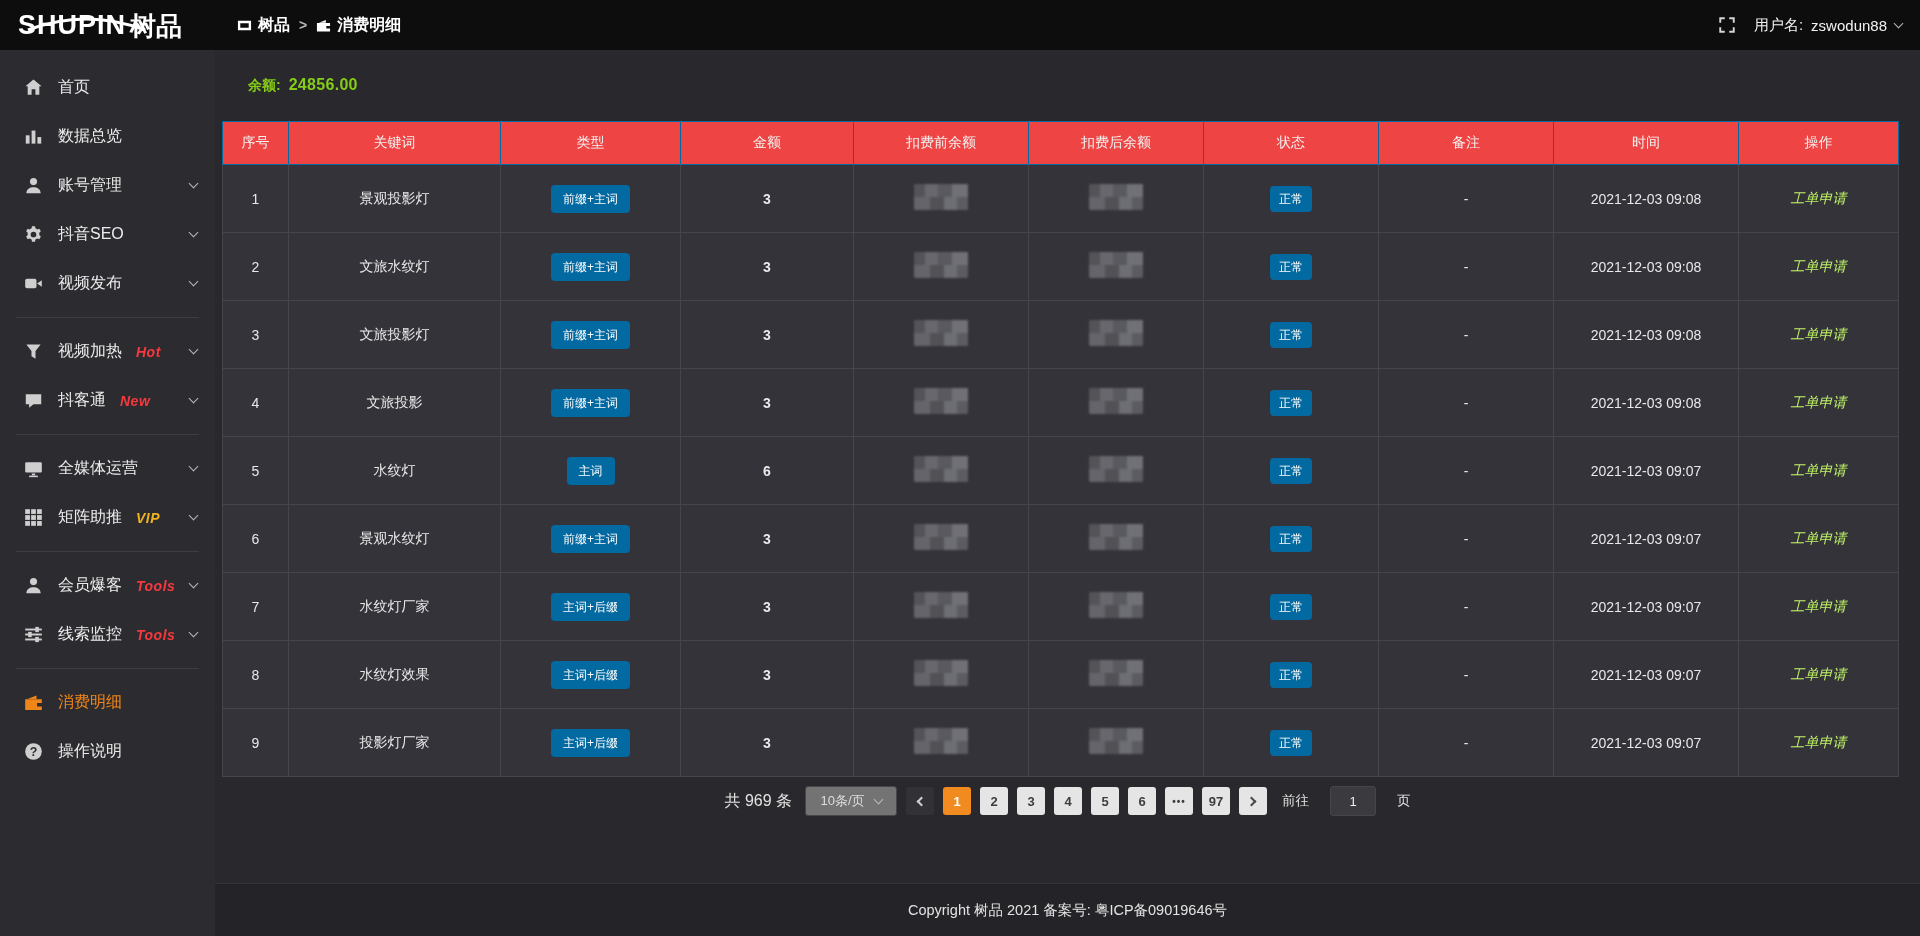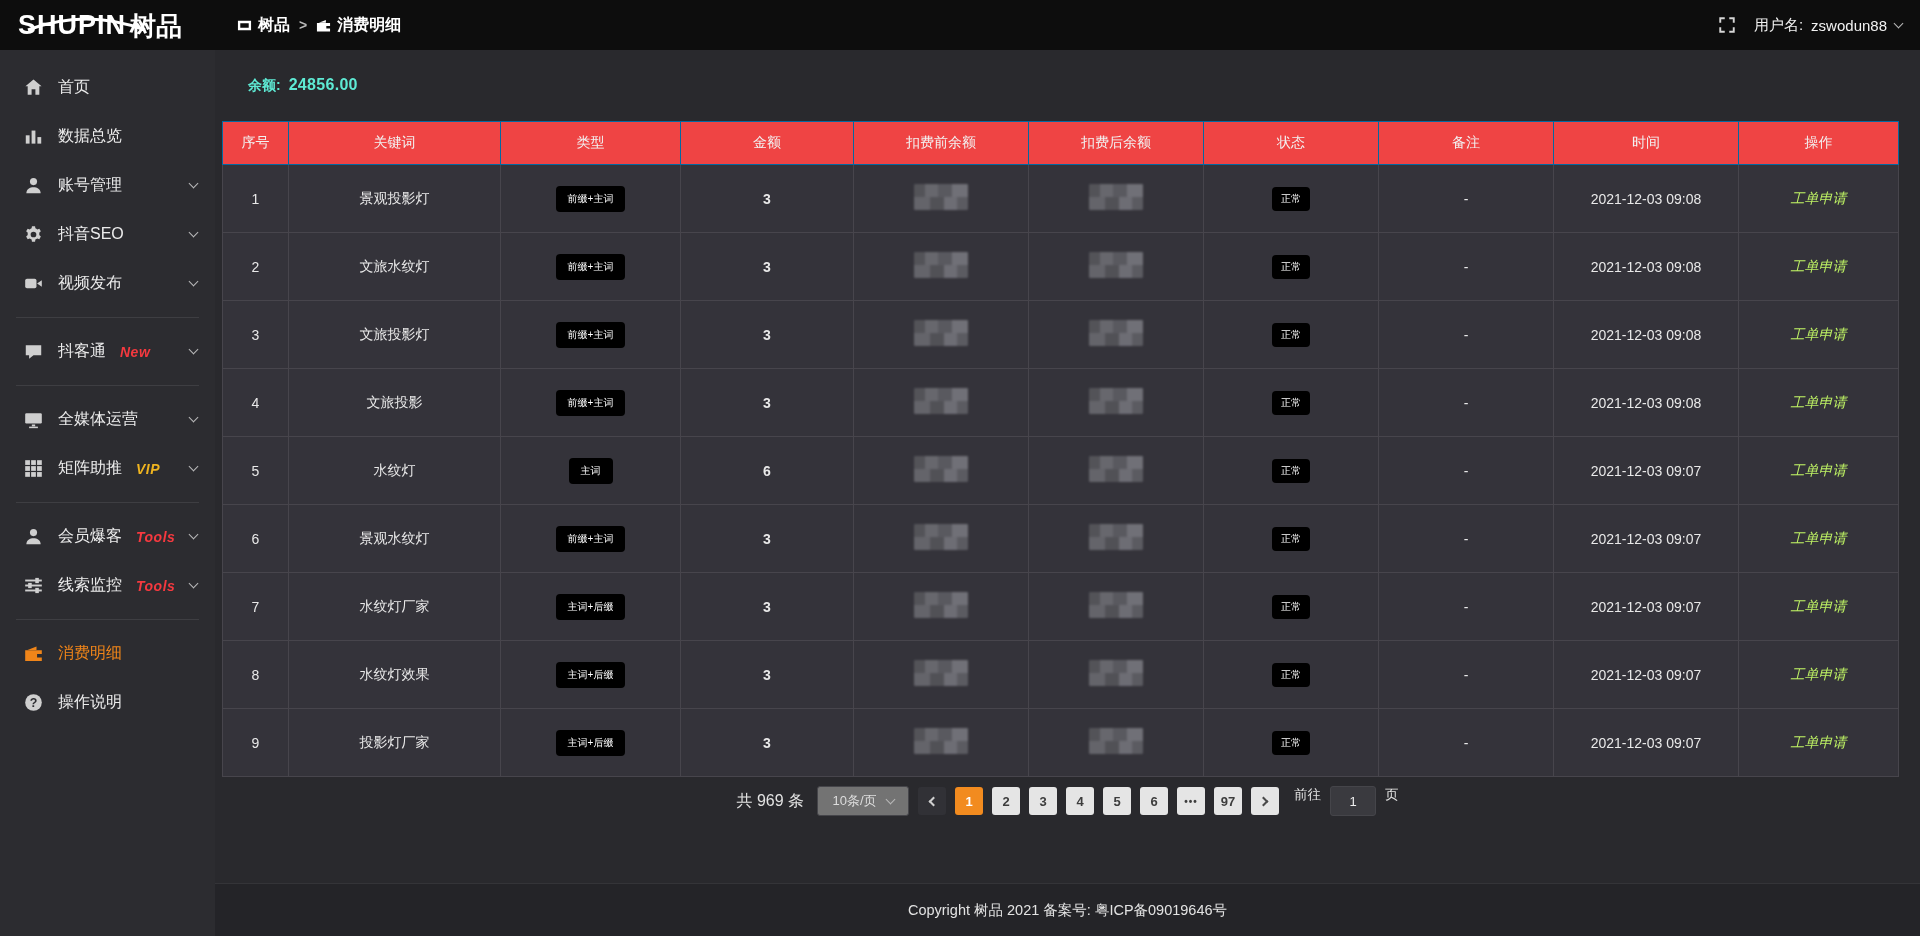--- a/index.html
+++ b/index.html
@@ -42,39 +42,39 @@
   .side-label { white-space:nowrap; }
   .side-badge { font-size:14px; font-weight:bold; font-style:italic; margin-left:14px; letter-spacing:.5px; }
   .side-badge.red { color:#f5393f; }
   .side-badge.gold { color:#efb41f; }
   .side-item .chev { margin-left:auto; }
   .side-item.active { color:#f08519; }
   .side-divider { height:1px; background:#3e3e42; margin:9px 16px; }
 
   
   .main { position:absolute; top:50px; left:215px; right:0; bottom:0; }
-  .balance { margin:26px 8px 0 33px; font-size:15px; color:#5eead4; display:flex; align-items:baseline; gap:8px; }
+  .balance { margin:26px 8px 0 33px; font-size:15px; color:#84cc16; display:flex; align-items:baseline; gap:8px; }
   .balance .b-label { font-weight:bold; font-size:14px; }
   .balance .b-value { font-weight:bold; font-size:16px; letter-spacing:.3px; }
 
   table.grid {
     border-collapse:collapse; table-layout:fixed;
     margin:26px 22px 0 7px; width:1676px;
   }
   .grid th {
     background:#ef4444; height:43px; font-size:14px; font-weight:normal; color:#f2f2f2;
     border:1px solid #0369a1; text-align:center;
   }
   .grid td {
     background:#34333a; height:68px; font-size:14px; color:#e9e9e9;
     border:1px solid #47454c; text-align:center; vertical-align:middle;
   }
   .type-badge, .status-badge {
-    display:inline-block; background:#000000; color:#fff; border-radius:4px;
-    font-size:10px; line-height:1;
+    display:inline-block; background:#0369a1; color:#fff; border-radius:4px;
+    font-size:12px; line-height:1;
   }
   .type-badge { padding:8px 12px; }
   .status-badge { padding:7px 9px; }
   .mosaic {
     display:inline-block; width:54px; height:26px; border-radius:1px;
     background:
       linear-gradient(90deg, #57575c 0 20%, #6d6d73 20% 45%, #5e5e64 45% 70%, #77777e 70% 100%) top/100% 50% no-repeat,
       linear-gradient(90deg, #6a6a70 0 30%, #55555a 30% 55%, #74747b 55% 80%, #606066 80% 100%) bottom/100% 50% no-repeat;
     filter:blur(1.2px); opacity:.9;
   }
@@ -89,21 +89,21 @@
     display:flex; align-items:center; justify-content:center; gap:10px; cursor:pointer; font-size:13px; color:#ddd;
   }
   .pg-btn {
     min-width:28px; height:28px; border-radius:3px; background:#e5e5e5; color:#3d3d3d;
     display:flex; align-items:center; justify-content:center; font-size:13px; font-weight:bold; cursor:pointer; padding:0 4px;
   }
   .pg-btn.active { background:#f28b1f; color:#fff; }
   .pg-btn.nav-dark { background:#313136; }
   .pg-btn .chev-l { width:7px; height:7px; border-left:2px solid #cfcfcf; border-bottom:2px solid #cfcfcf; transform:rotate(45deg); margin-left:3px;}
   .pg-btn .chev-r { width:7px; height:7px; border-right:2px solid #4a4a4a; border-top:2px solid #4a4a4a; transform:rotate(45deg); margin-right:3px;}
-  .goto { display:flex; align-items:flex-start; gap:9px; margin-left:6px; font-size:13.5px; }
+  .goto { display:flex; align-items:center; gap:21px; margin-left:6px; font-size:13.5px; }
   .goto-input {
     width:46px; height:30px; background:#3a3a3f; border:1px solid #45454a; border-radius:3px;
     color:#eee; text-align:center; font-size:13px; font-family:inherit;
   }
 
   
   .footer {
     position:absolute; left:215px; right:0; bottom:0; height:53px;
     background:#242428; border-top:1px solid #343438;
     display:flex; align-items:center; justify-content:center;
@@ -193,20 +193,30 @@
       <span class="s-icon">
         <svg viewBox="0 0 16 16">
           <rect fill="#cfcfcf" x="1" y="4" width="9.5" height="8" rx="1.5"></rect>
           <path fill="#cfcfcf" d="M11 8 L15 5.2 V10.8 Z"></path>
         </svg>
       </span>
       <span class="side-label">视频发布</span>
       <span class="chev"></span>
     </div>
     <div class="side-divider"></div>
+    <div class="side-item">
+      <span class="s-icon">
+        <svg viewBox="0 0 16 16">
+          <path fill="#cfcfcf" d="M2 2 H14 L9.7 7.6 V14 L6.3 12 V7.6 Z"></path>
+        </svg>
+      </span>
+      <span class="side-label">视频加热</span>
+      <span class="side-badge red">Hot</span>
+      <span class="chev"></span>
+    </div>
     <div class="side-item">
       <span class="s-icon">
         <svg viewBox="0 0 16 16">
           <path fill="#cfcfcf" d="M1.5 2.8h13v8.4H8L4.3 14v-2.8H1.5z"></path>
         </svg>
       </span>
       <span class="side-label">抖客通</span>
       <span class="side-badge red">New</span>
       <span class="chev"></span>
     </div>

